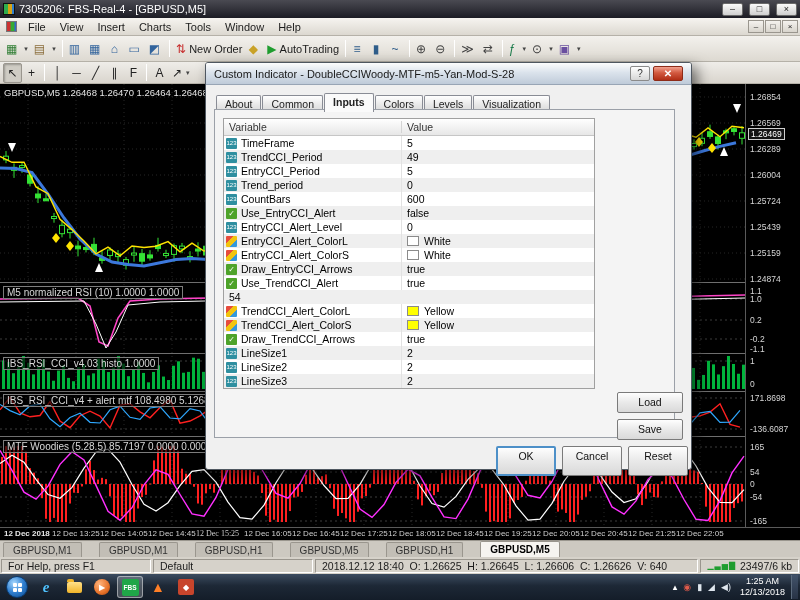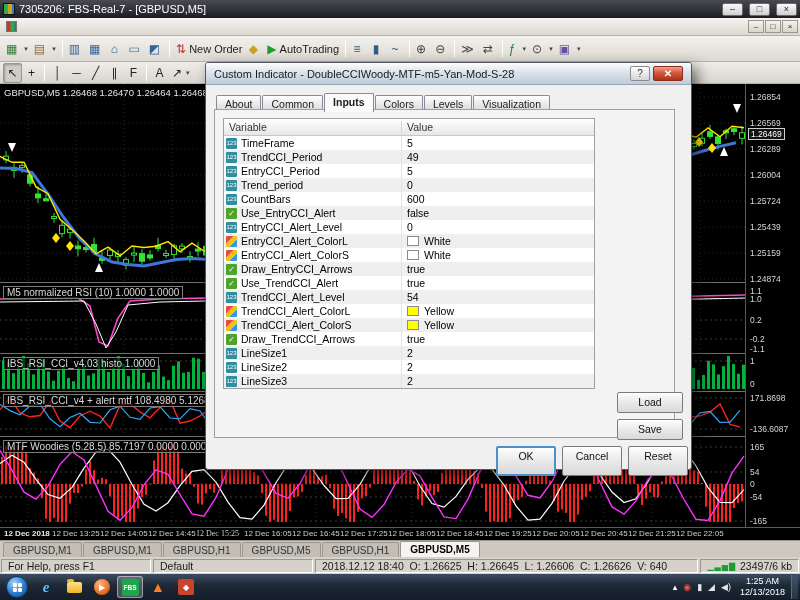--- a/index.html
+++ b/index.html
@@ -49,27 +49,27 @@
   .phead{position:absolute;color:#e6e6e6;font-size:9.5px;white-space:pre}
   .plab{position:absolute;color:#d8d8d8;font-size:10px;white-space:nowrap;
     border:1px solid #7d7d7d;background:rgba(0,0,0,.65);padding:0 3px;line-height:11px}
   #time-axis{position:absolute;left:0;top:527px;width:800px;height:13px;background:#000;
     border-top:1px solid #5a5a5a;color:#cfcfcf;font-size:8px}
   .t-lab{position:absolute;top:1px;white-space:nowrap}
   .t-lab.bold{font-weight:bold;color:#e8e8e8}
 
   
   #bottomtabs{position:absolute;left:0;top:540px;width:800px;height:17px;background:#cdc9c1;
-    border-top:1px solid #9a968e;display:flex;align-items:flex-end;padding:0 3px;gap:1px}
+    border-top:1px solid #9a968e;display:flex;align-items:flex-end;padding:0 3px;gap:17px}
   .ctab{font-size:10px;color:#333;background:#c2beb6;border:1px solid #9a968e;border-bottom:none;
     border-radius:2px 2px 0 0;padding:1px 9px;height:15px;line-height:13px}
   .ctab.active{background:#f6f4f0;font-weight:bold;color:#000;height:16px}
 
   #statusbar{position:absolute;left:0;top:557px;width:800px;height:17px;background:#d6d2ca;
-    display:flex;align-items:flex-end;font-size:10.5px;color:#1c1c1c}
+    display:flex;align-items:center;font-size:10.5px;color:#1c1c1c}
   .seg{border:1px solid;border-color:#9a968e #ffffff #ffffff #9a968e;margin:1px;
     padding:0 6px;display:flex;align-items:center;white-space:pre;overflow:hidden}
   .seg.s1{width:150px}.seg.s2{width:160px}.seg.s3{flex:1}
   .conn{color:#1f9d2f;font-size:8px;letter-spacing:1px;margin-right:4px}
 
   #taskbar{position:absolute;left:0;top:574px;width:800px;height:26px;
     background:linear-gradient(#3c4c60,#1d2836 45%,#141d29);display:flex;align-items:center;padding:0 2px}
   #start-orb{width:22px;height:22px;border-radius:50%;margin:0 4px;
     background:radial-gradient(circle at 35% 30%,#a6d8ff,#2f7fd0 50%,#0b4a8f);
     border:1px solid #0a3a6e;display:flex;align-items:center;justify-content:center}
@@ -134,29 +134,39 @@
   #btn-cancel{left:356px}
   #btn-reset{left:422px}
 </style>
 </head>
 <body>
 
 <div id="screen">
 
   <div id="titlebar">
     <span class="app-ico"></span>
-    <span>7305206: FBS-Real-7 - [GBPUSD,M5]</span>
+    <span>7305206: FBS-Real-4 - [GBPUSD,M5]</span>
     <span class="grow"></span>
     <span class="tb-btn">–</span>
     <span class="tb-btn">□</span>
     <span class="tb-btn">×</span>
   </div>
 
   <div id="menubar">
     <span class="menu-ico"></span>
+    <span style="display:flex">
+
+    <span class="menu-item">File</span>
+        <span class="menu-item">View</span>
+        <span class="menu-item">Insert</span>
+        <span class="menu-item">Charts</span>
+        <span class="menu-item">Tools</span>
+        <span class="menu-item">Window</span>
+        <span class="menu-item">Help</span>
+      </span>
     <span class="grow"></span>
     <span class="child-btn">–</span>
     <span class="child-btn">□</span>
     <span class="child-btn">×</span>
   </div>
 
   <div id="toolbar1">
 
   <span class="tbtn">
         <span class="g" style="color: rgb(46, 125, 50);">▦</span>
@@ -1115,24 +1125,20 @@
               <span class="c1">
                 <span class="ticon bool">✓</span>
                 <span>Use_TrendCCI_Alert</span>
               </span>
               <span class="c2">
 
                 <span>true</span>
               </span>
             </div>
             <div class="trow">
-              <span class="c1">
-                <span class="ticon num">123</span>
-                <span>TrendCCI_Alert_Level</span>
-              </span>
               <span class="c2">
 
                 <span>54</span>
               </span>
             </div>
             <div class="trow">
               <span class="c1">
                 <span class="ticon color"></span>
                 <span>TrendCCI_Alert_ColorL</span>
               </span>

